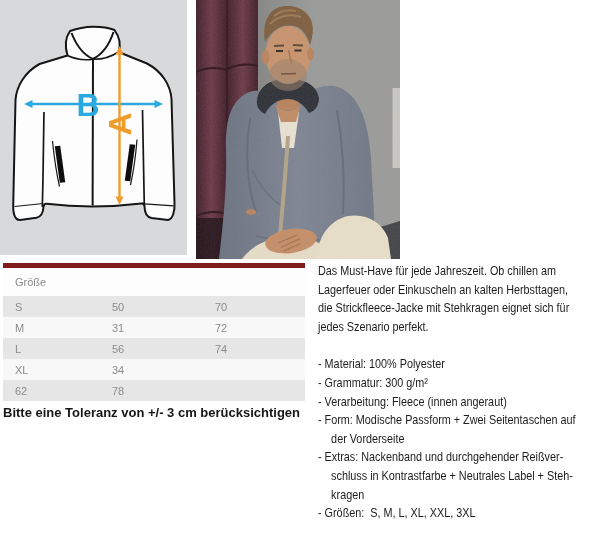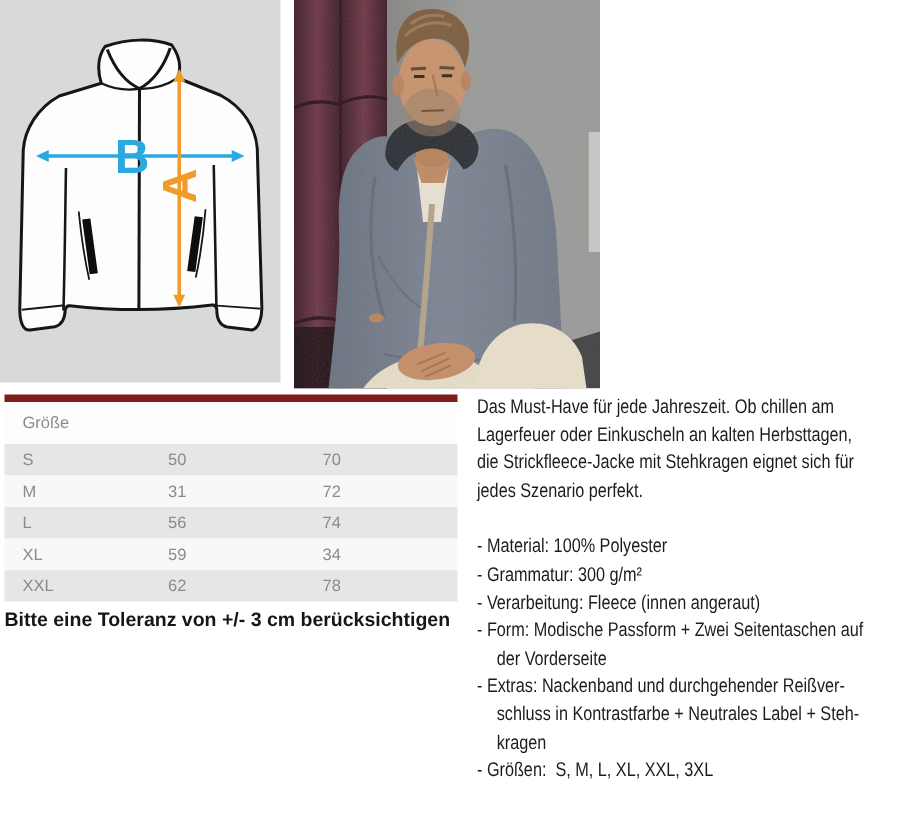--- a/index.html
+++ b/index.html
@@ -188,25 +188,23 @@
           <div class="cell">31</div>
           <div class="cell">72</div>
         </div>
         <div class="trow">
           <div class="cell">L</div>
           <div class="cell">56</div>
           <div class="cell">74</div>
         </div>
         <div class="trow">
           <div class="cell">XL</div>
-          <div class="cell">59</div>
           <div class="cell">34</div>
         </div>
         <div class="trow">
-          <div class="cell">XXL</div>
           <div class="cell">62</div>
           <div class="cell">78</div>
         </div>
       </div>
   </div>
 
   <div class="tolerance">Bitte eine Toleranz von +/- 3 cm berücksichtigen</div>
 
   <div class="desc">
     <div class="desc-inner">

